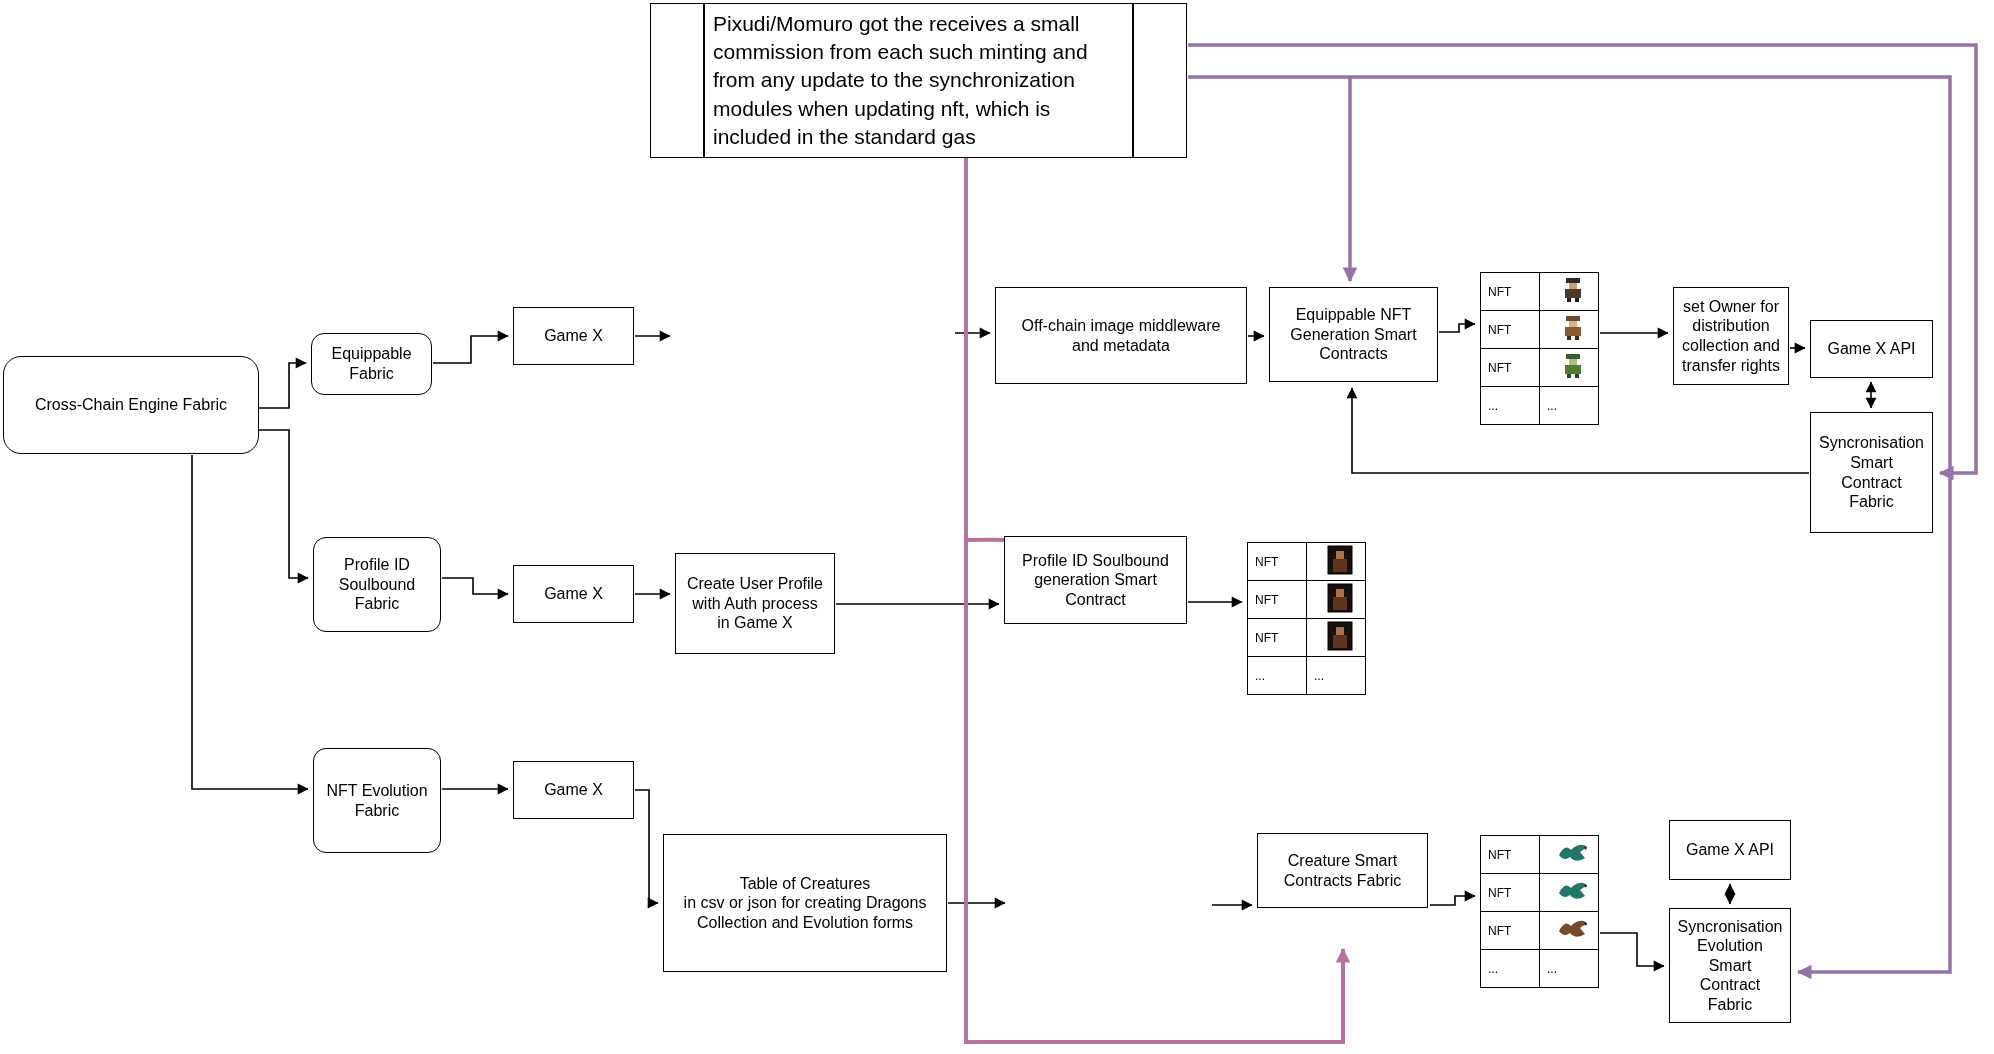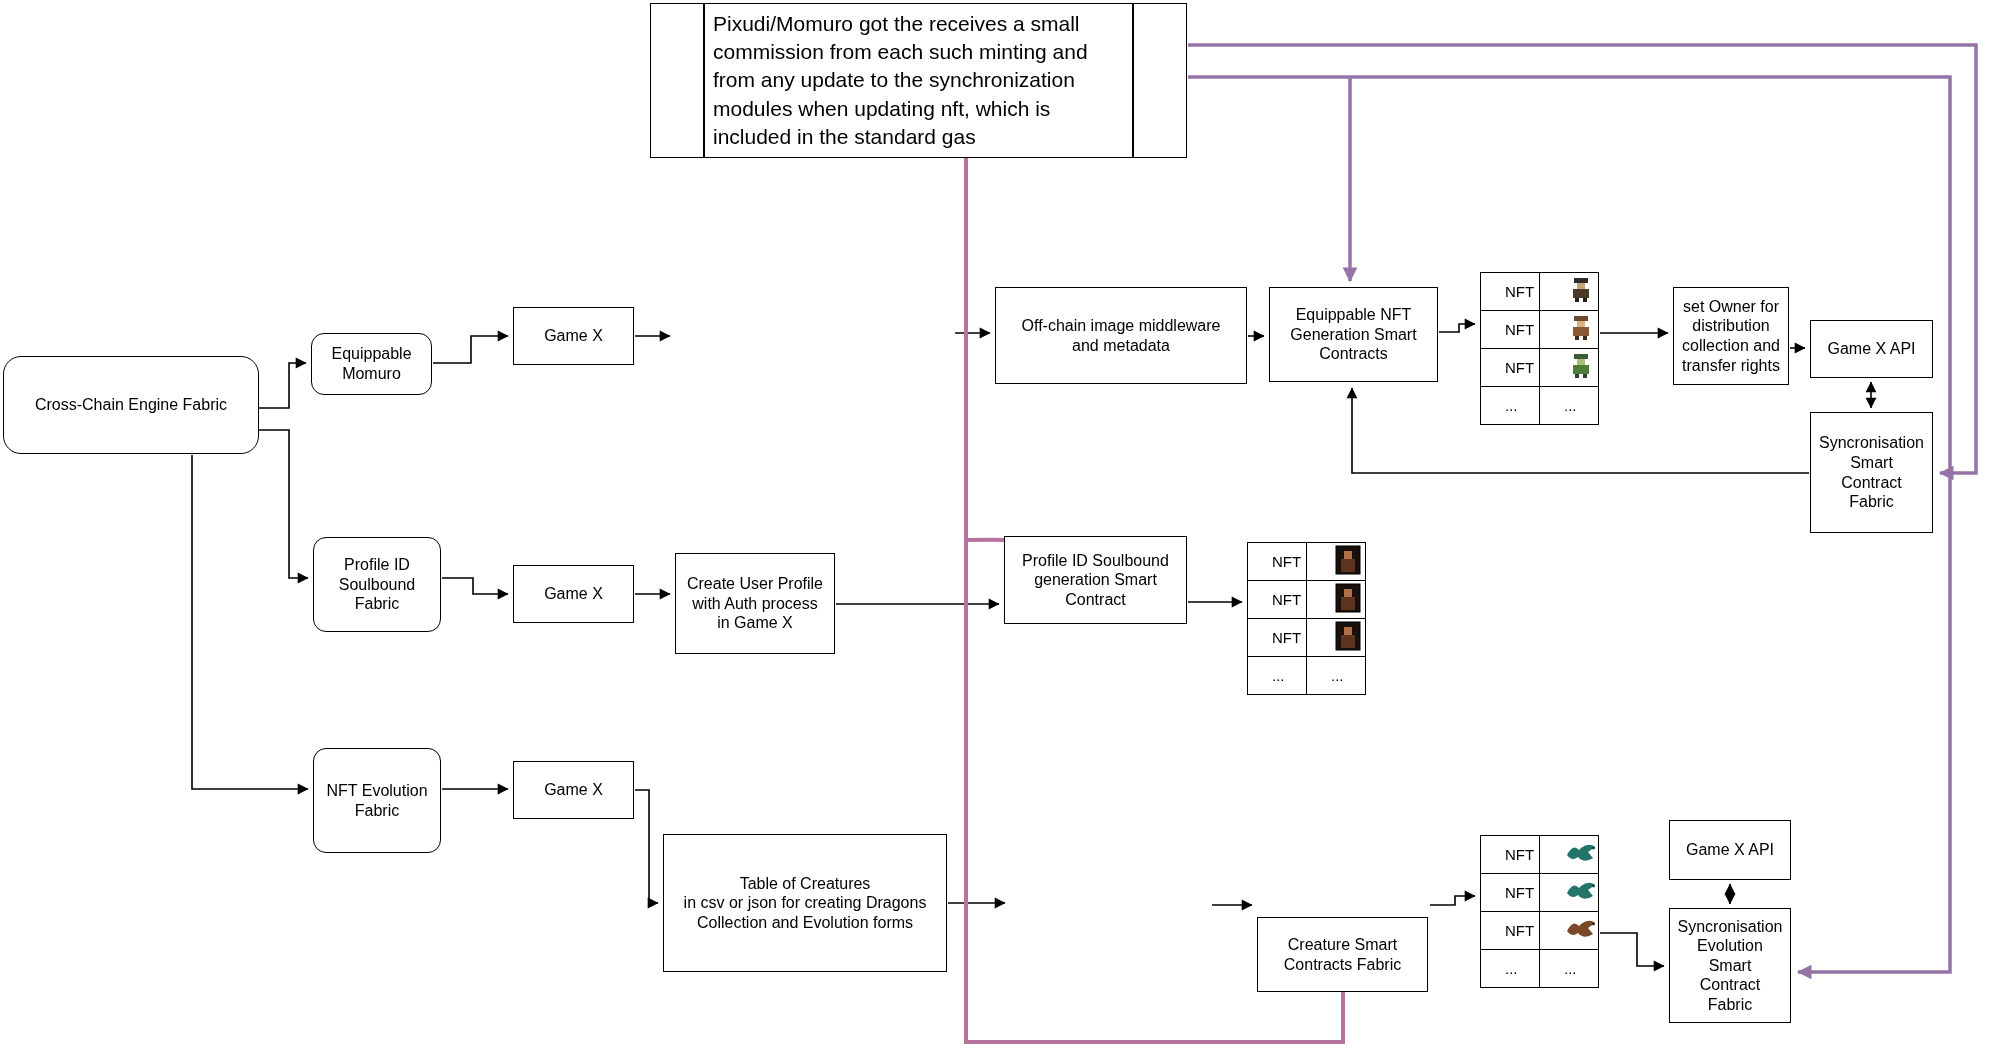--- a/index.html
+++ b/index.html
@@ -19,22 +19,22 @@
     display:flex; align-items:center; justify-content:center;
   }
   .note-bar { position:absolute; top:0; bottom:0; width:1.7px; background:#000; }
   .note-bar.left { left:52px; } .note-bar.right { right:52px; }
   .note-text { text-align:left; font-size:21px; line-height:1.35; padding:8px 62px; }
   table.nft-table {
     position:absolute; border-collapse:collapse; background:#fff;
     table-layout:fixed; width:119px;
   }
   table.nft-table td {
-    border:1.5px solid #000; height:38px; font-size:15px;
-    padding-left:24px; vertical-align:middle; overflow:hidden;
+    border:1.5px solid #000; height:38px; font-size:12px;
+    padding-left:7px; vertical-align:middle; overflow:hidden;
   }
   td.sprite-cell { padding:0; text-align:center; }
   td.sprite-cell span { display:inline-flex; align-items:center; justify-content:center; }
 </style>
 </head>
 <body>
 
 <div class="canvas">
 
   <svg class="wires">
@@ -90,21 +90,21 @@
 
   <div class="note" style="left:650px;top:3px;width:537px;height:155px;">
     <div class="note-bar left"></div>
     <div class="note-bar right"></div>
     <div class="note-text">Pixudi/Momuro got the receives a small commission from each such minting and from any update to the synchronization modules when updating nft, which is included in the standard gas</div>
   </div>
 
   <div class="node rounded" style="left:3px;top:356px;width:256px;height:98px;">Cross-Chain Engine Fabric</div>
 
   <div class="node rounded-sm" style="left:311px;top:333px;width:121px;height:62px;">Equippable
-Momuro</div>
+Fabric</div>
   <div class="node" style="left:513px;top:307px;width:121px;height:58px;">Game X</div>
   <div class="node" style="left:995px;top:287px;width:252px;height:97px;">Off-chain image middleware
 and metadata</div>
   <div class="node" style="left:1269px;top:287px;width:169px;height:95px;">Equippable NFT
 Generation Smart
 Contracts</div>
   <div class="node" style="left:1673px;top:287px;width:116px;height:98px;">set Owner for
 distribution
 collection and
 transfer rights</div>
@@ -220,21 +220,21 @@
     </tr>
   </tbody>
     </table>
 
   <div class="node rounded-sm" style="left:313px;top:748px;width:128px;height:105px;">NFT Evolution
 Fabric</div>
   <div class="node" style="left:513px;top:761px;width:121px;height:58px;">Game X</div>
   <div class="node" style="left:663px;top:834px;width:284px;height:138px;">Table of Creatures
 in csv or json for creating Dragons
 Collection and Evolution forms</div>
-  <div class="node" style="left:1257px;top:917px;width:171px;height:75px;">Creature Smart
+  <div class="node" style="left:1257px;top:833px;width:171px;height:75px;">Creature Smart
 Contracts Fabric</div>
   <div class="node" style="left:1669px;top:820px;width:122px;height:60px;">Game X API</div>
   <div class="node" style="left:1669px;top:908px;width:122px;height:115px;">Syncronisation
 Evolution
 Smart
 Contract
 Fabric</div>
 
   <table class="nft-table" style="left:1480px;top:835px;">
     <tbody>

